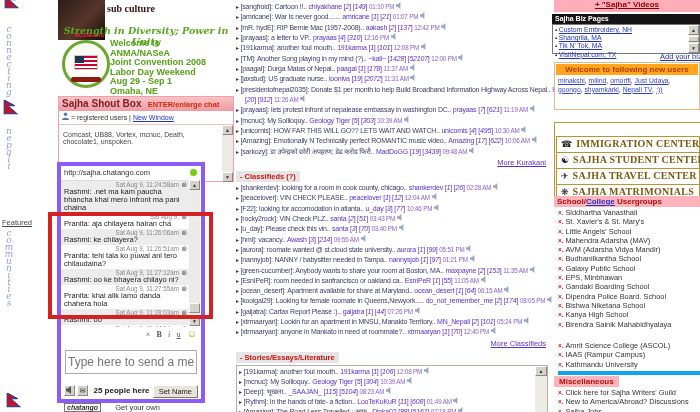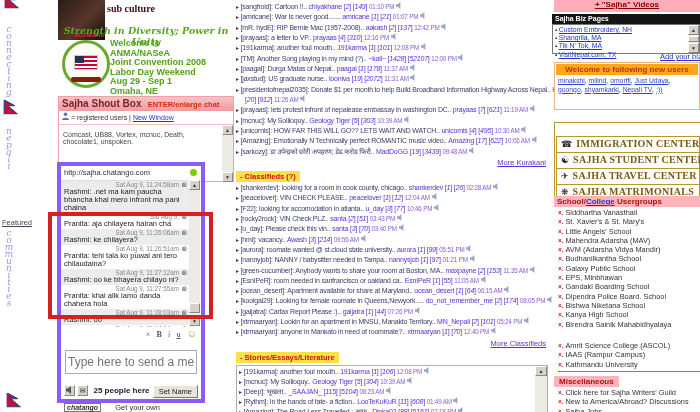--- a/index.html
+++ b/index.html
@@ -69,21 +69,21 @@
   
   #redbox{left:48px;top:212px;width:157px;height:99px;border:4px solid #d42222;z-index:9;pointer-events:none}
   
   #midcol{left:236px;top:2px;width:312px;z-index:1}
   .frow{white-space:nowrap;line-height:10.35px;color:#3b3b6e;font-size:7px;letter-spacing:-0.2px}
   .frow .b{color:#5a3050;font-size:6px}
   .frow .rep{color:#5b2fd1}
   .frow .cnt{color:#5b2fd1}
   .frow .time{color:#8a5fd6;font-size:6.3px}
   .frow.two .l2{display:block;padding-left:9px}
-  .phead{display:inline-block;background:#fde047;color:#c11;font-weight:bold;font-size:7.5px;
+  .phead{display:inline-block;background:#e5e5e5;color:#c11;font-weight:bold;font-size:7.5px;
          padding:1px 4px;margin:2px 0 1px}
   .more{display:block;text-align:right;color:#5b2fd1;text-decoration:underline;font-size:7.5px;margin:1px 2px 2px}
   .sbox{position:relative;border:1px solid #b8b0a4;height:56px;overflow:hidden;margin-top:1px}
   .sbox .inner{margin:1px 14px 0 2px}
   .sbox .vscroll{width:12px}
   
   #rightcol{left:552px;top:0;width:148px;height:412px;z-index:2}
   .videos{position:absolute;left:2px;top:0;width:146px;height:12px;background:#ffaeb9;text-align:center}
   .videos a{color:#8b0000;font-weight:bold;font-size:8px;text-decoration:underline}
   .biz{position:absolute;left:0;top:14px;width:148px}
@@ -105,21 +105,21 @@
   .center-icon{font-size:9px;color:#222;margin:0 4px 0 2px;vertical-align:middle}
   .center-label{font-family:"Liberation Serif",serif;font-weight:bold;font-size:10px;color:#7a5a0e;
                 letter-spacing:0.3px;vertical-align:middle}
   .schoolhead{position:absolute;left:2px;top:196px;width:142px;background:#ffb3ba;padding:1px 3px;
               font-weight:bold;font-size:8px;color:#aa1111}
   .schoolhead a{color:#2233cc;text-decoration:underline}
   .glist{margin:0;padding:0;list-style:none}
   .glist li{font-size:7.4px;line-height:9.3px;color:#333;white-space:nowrap}
   .glist li::before{content:"×. ";color:#cc2222;font-weight:bold;font-size:6.5px}
   #schools1{position:absolute;left:6px;top:208px;width:142px}
-  #schools2{position:absolute;left:6px;top:341px;width:142px;border-bottom:1px solid #0ea5e9;padding-bottom:2px}
+  #schools2{position:absolute;left:6px;top:341px;width:142px;border-bottom:4px solid #0ea5e9;padding-bottom:2px}
   .mischead{position:absolute;left:2px;top:376px;background:#ffb3ba;padding:1px 5px;
             font-weight:bold;font-size:8px;color:#aa1111;display:inline-block}
   #miscitems{position:absolute;left:6px;top:388px;width:142px}
   
   .arr{font-size:5px;line-height:8px}
 </style>
 </head>
 <body>
 
 <div id="leftrail" class="abs">

